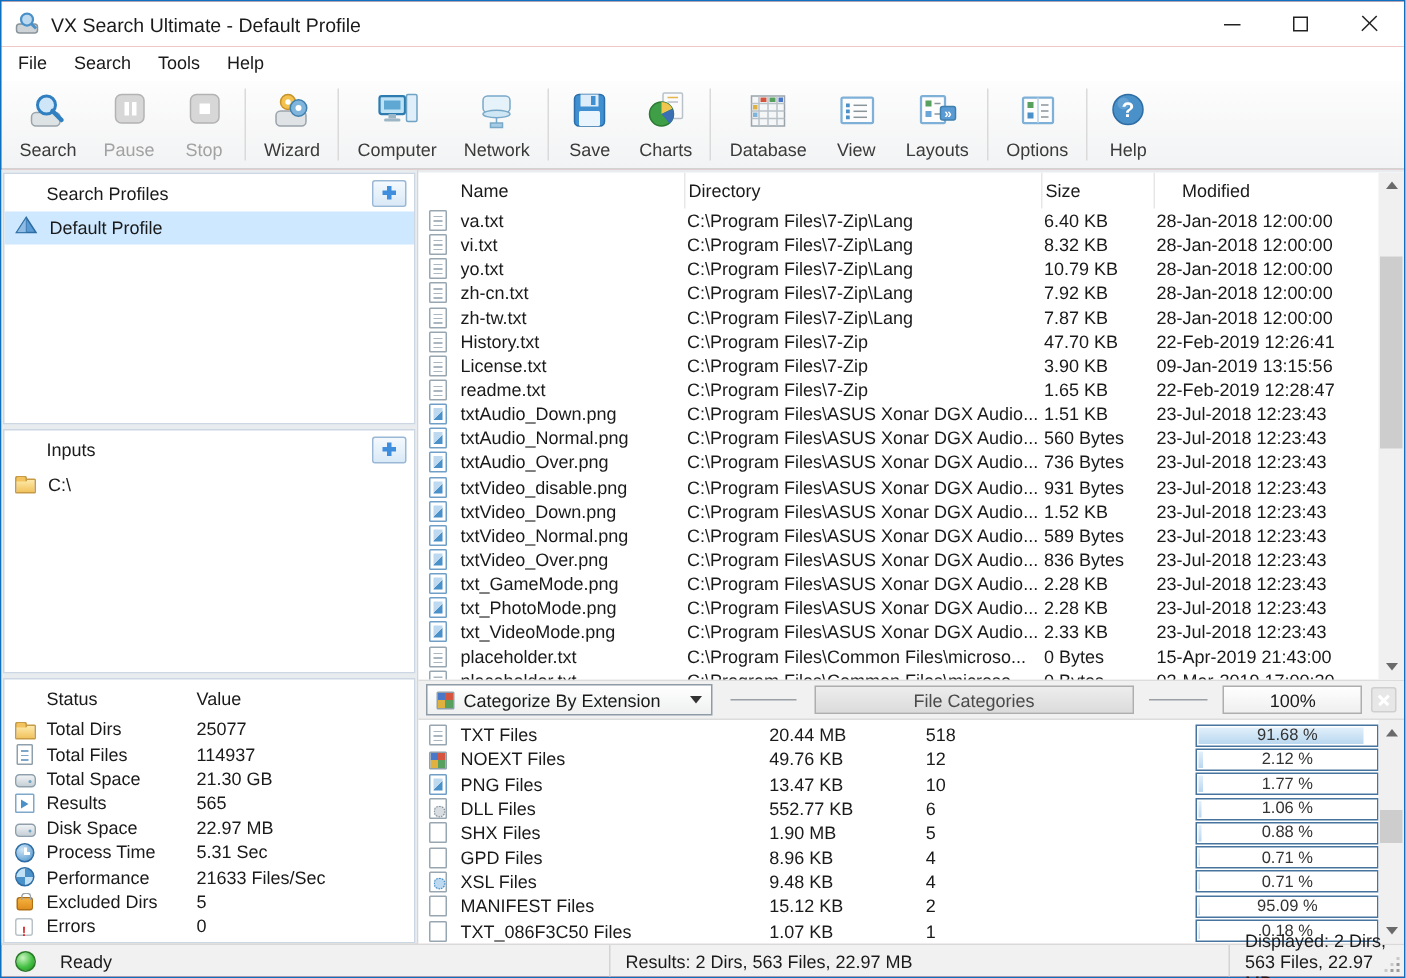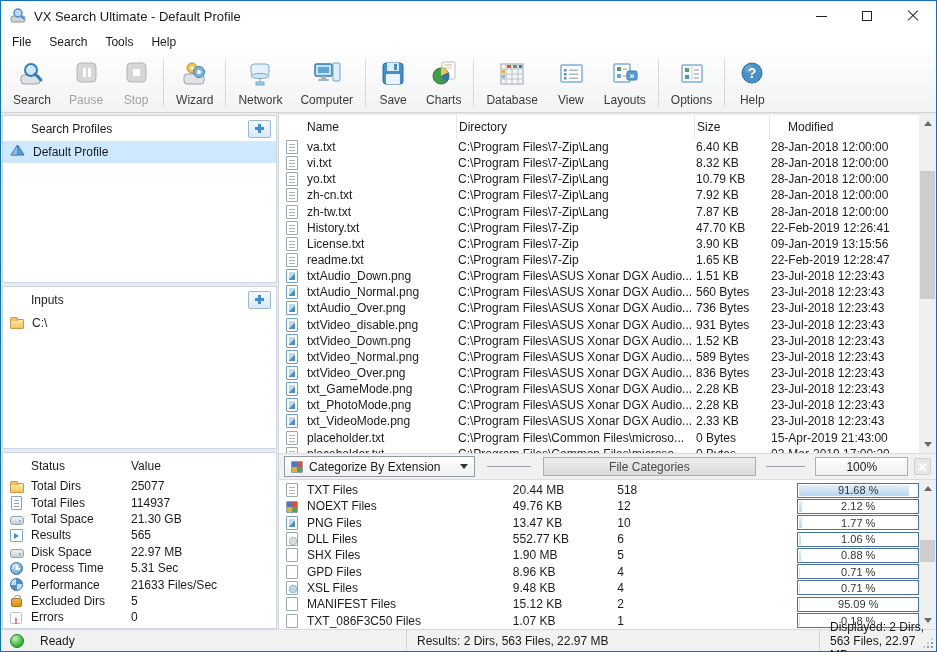--- a/index.html
+++ b/index.html
@@ -215,36 +215,36 @@
             <circle cx="12" cy="8" r="5" fill="#f2c14e" stroke="#c8922a"></circle>
             <circle cx="12" cy="8" r="1.8" fill="#fff"></circle>
             <circle cx="19" cy="12" r="5.5" fill="#7fb5dd" stroke="#3f7fae"></circle>
             <circle cx="19" cy="12" r="2" fill="#fff"></circle>
           </svg></span>
       <span class="lbl">Wizard</span>
     </div>
     <div class="tb-sep"></div>
     <div class="tb-btn">
       <span><svg width="30" height="28" viewBox="0 0 30 28">
-            <rect x="6" y="4" width="18" height="11" rx="3" fill="#e6f2fa" stroke="#79a9c9"></rect>
-            <ellipse cx="15" cy="16" rx="9" ry="2.5" fill="#cfe6f4" stroke="#79a9c9"></ellipse>
-            <line x1="15" y1="18" x2="15" y2="22" stroke="#79a9c9"></line>
-            <rect x="11" y="22" width="8" height="3" fill="#a7cde6" stroke="#79a9c9"></rect>
-          </svg></span>
-      <span class="lbl">Network</span>
-    </div>
-    <div class="tb-btn">
-      <span><svg width="30" height="28" viewBox="0 0 30 28">
             <rect x="3" y="4" width="17" height="12" rx="1.5" fill="#bfe2f5" stroke="#2e7bb0" stroke-width="1.5"></rect>
             <rect x="6" y="7" width="11" height="6" fill="#5fa8d3"></rect>
             <rect x="9" y="16" width="5" height="3" fill="#9db6c6"></rect>
             <rect x="6" y="19" width="11" height="2" rx="1" fill="#9db6c6"></rect>
             <rect x="21" y="3" width="7" height="18" rx="1" fill="#dfeef8" stroke="#6fa3c4"></rect>
           </svg></span>
       <span class="lbl">Computer</span>
+    </div>
+    <div class="tb-btn">
+      <span><svg width="30" height="28" viewBox="0 0 30 28">
+            <rect x="6" y="4" width="18" height="11" rx="3" fill="#e6f2fa" stroke="#79a9c9"></rect>
+            <ellipse cx="15" cy="16" rx="9" ry="2.5" fill="#cfe6f4" stroke="#79a9c9"></ellipse>
+            <line x1="15" y1="18" x2="15" y2="22" stroke="#79a9c9"></line>
+            <rect x="11" y="22" width="8" height="3" fill="#a7cde6" stroke="#79a9c9"></rect>
+          </svg></span>
+      <span class="lbl">Network</span>
     </div>
     <div class="tb-sep"></div>
     <div class="tb-btn">
       <span><svg width="30" height="28" viewBox="0 0 30 28">
             <rect x="5" y="3" width="20" height="21" rx="3" fill="#3f8fd1" stroke="#2a6da8"></rect>
             <rect x="9" y="3" width="12" height="8" fill="#dcedf9"></rect>
             <rect x="16" y="4" width="3" height="6" fill="#3f8fd1"></rect>
             <rect x="8" y="14" width="14" height="10" rx="1" fill="#eaf4fc"></rect>
           </svg></span>
       <span class="lbl">Save</span>

